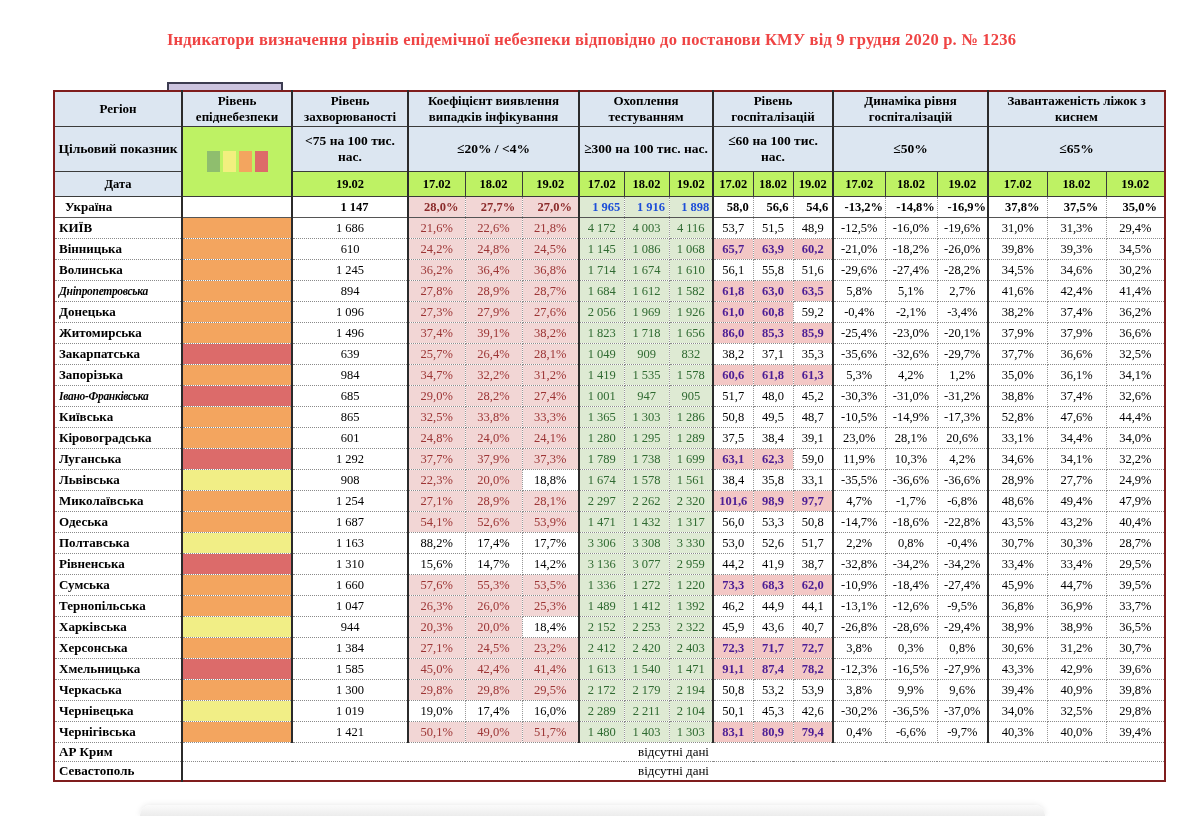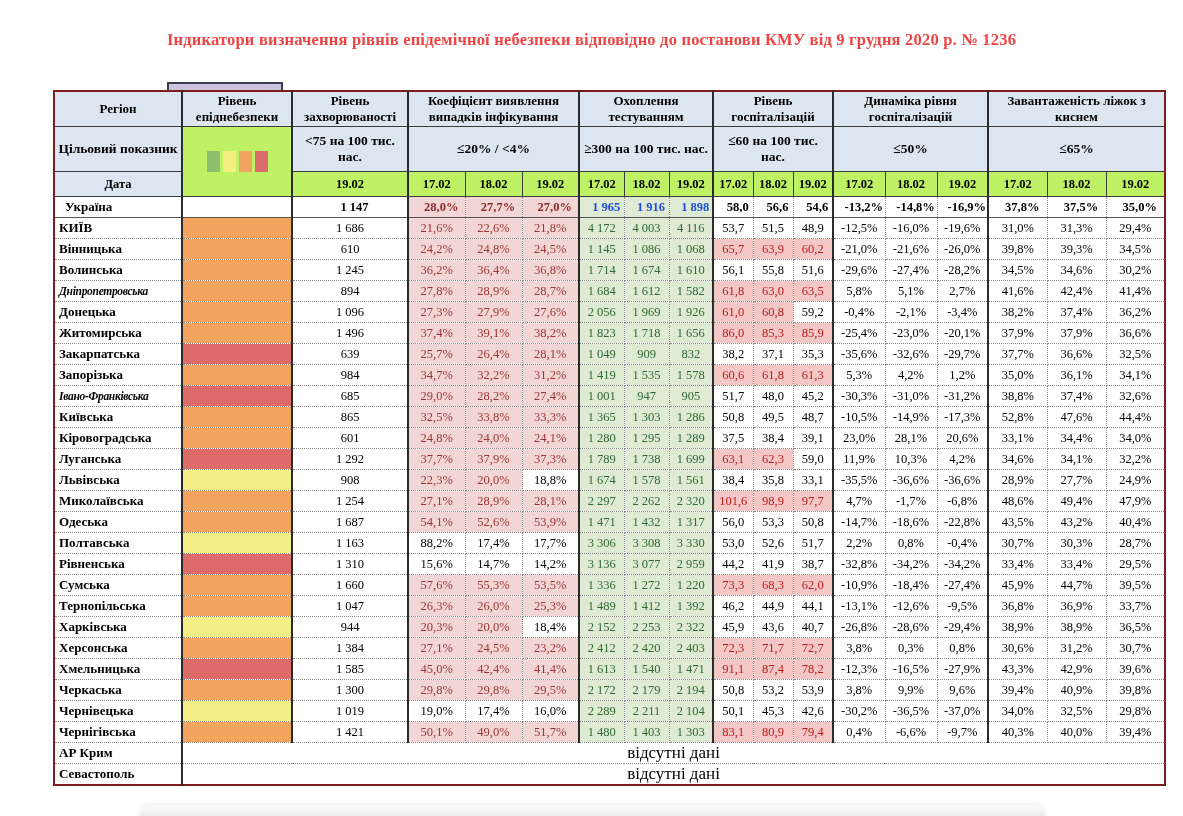--- a/index.html
+++ b/index.html
@@ -48,22 +48,22 @@
   td.rg.longname{font-size:11.5px;letter-spacing:-.3px;font-style:italic;}
   tr.ukr td{font-weight:bold;padding-left:10px;}
   tr.ukr td{border-bottom:1px solid #555;}
   td.lvl-orange{background:#f3a55f;}
   td.lvl-red{background:#dc6b6a;}
   td.lvl-yellow{background:#f1ee86;}
   td.det.hl{background:#f2d6d5;color:#9c3434;}
   td.test{background:#deead3;color:#2f6a31;}
   tr.ukr td.test{color:#1d4ed8;}
   tr.ukr td.det.hl{color:#8b2a2a;}
-  td.hosp.hl{background:#f3c7c5;color:#b91c1c;}
-  td.nodata{font-weight:normal;font-size:17px;}
+  td.hosp.hl{background:#f3c7c5;color:#4c1d95;font-weight:bold;}
+  td.nodata{font-weight:normal;font-size:13px;}
   tr.nd td{height:18px;}
   .bottom-elem{
     position:absolute;left:140px;bottom:0;width:905px;height:11px;
     background:linear-gradient(#fbfbfb,#ececec);border-radius:10px 10px 0 0;
     box-shadow:0 0 6px rgba(0,0,0,.10);
   }
 </style>
 </head>
 <body>
 
@@ -195,21 +195,21 @@
         <td class="det hl gl">24,2%</td>
         <td class="det hl">24,8%</td>
         <td class="det hl">24,5%</td>
         <td class="test gl">1 145</td>
         <td class="test">1 086</td>
         <td class="test">1 068</td>
         <td class="hosp hl gl">65,7</td>
         <td class="hosp hl">63,9</td>
         <td class="hosp hl">60,2</td>
         <td class="dyn gl">-21,0%</td>
-        <td class="dyn">-21,6%</td>
+        <td class="dyn">-18,2%</td>
         <td class="dyn">-26,0%</td>
         <td class="oxy gl">39,8%</td>
         <td class="oxy">39,3%</td>
         <td class="oxy">34,5%</td>
       </tr>
       <tr class="data">
         <td class="rg">Волинська</td>
         <td class="lvl lvl-orange"></td>
         <td class="inc gl">1 245</td>
         <td class="det hl gl">36,2%</td>

